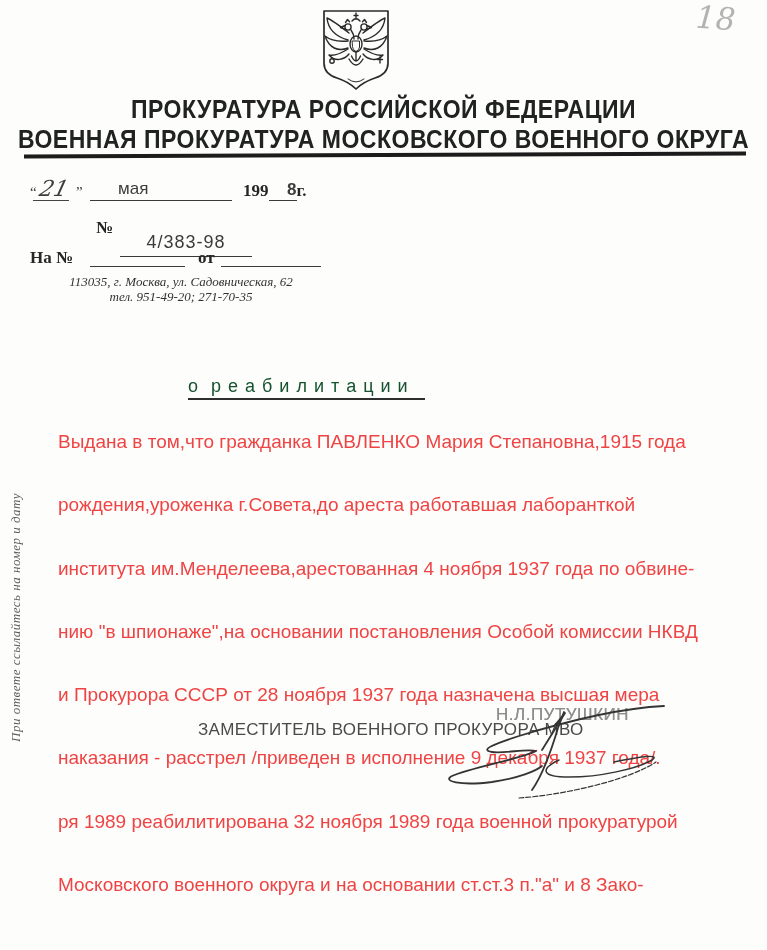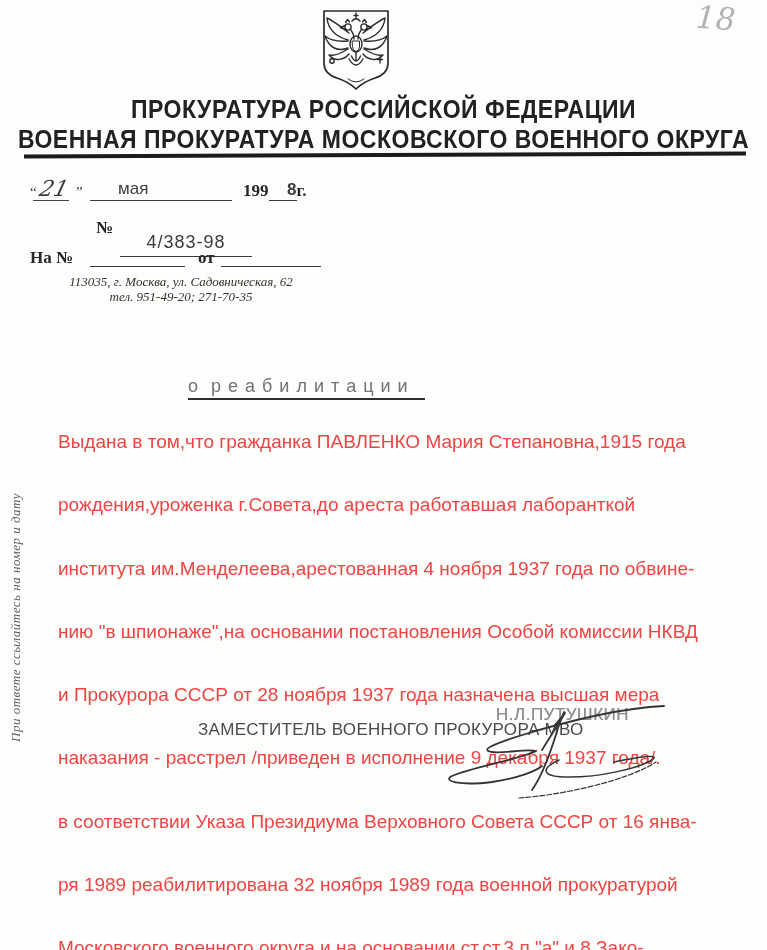--- a/index.html
+++ b/index.html
@@ -59,21 +59,21 @@
   
   .side-note{
     position:absolute;left:8px;top:436px;height:306px;
     writing-mode:vertical-rl;transform:rotate(180deg);
     font-family:"Liberation Serif",serif;font-style:italic;
     font-size:13px;color:#5c5c5c;letter-spacing:.5px;white-space:pre;
   }
   
   .doc-title{position:absolute;left:188px;top:337px;}
   .doc-title .t1{font-size:18px;letter-spacing:2px;margin-left:62px;color:#333;}
-  .doc-title .t2{font-size:18px;letter-spacing:1px;margin-top:3px;color:#737373;
+  .doc-title .t2{font-size:18px;letter-spacing:1px;margin-top:3px;color:#14532d;
      border-bottom:2px solid #2e2e2e;padding-right:16px;padding-bottom:1px;display:inline-block;}
   
   .body-text{position:absolute;left:58px;top:392px;width:690px;}
   .body-text .ln{font-size:19px;line-height:27.3px;color:#ef4444;}
   
   .sig-block{position:absolute;left:198px;top:684px;}
   .sig-block .ln{font-size:17px;line-height:19px;color:#4a4a4a;letter-spacing:.3px;}
   .sig-name{
     position:absolute;left:496px;top:705px;font-size:17px;color:#8e8e8e;
     text-shadow:0 0 .6px #9a9a9a;letter-spacing:.5px;
@@ -142,21 +142,20 @@
     <div><span class="t2">о  р е а б и л и т а ц и и</span></div>
   </div>
 
   <div class="body-text mono">
     <div class="ln">Выдана в том,что гражданка ПАВЛЕНКО Мария Степановна,1915 года</div>
     <div class="ln">рождения,уроженка г.Совета,до ареста работавшая лаборанткой</div>
     <div class="ln">института им.Менделеева,арестованная 4 ноября 1937 года по обвине-</div>
     <div class="ln">нию "в шпионаже",на основании постановления Особой комиссии НКВД</div>
     <div class="ln">и Прокурора СССР от 28 ноября 1937 года назначена высшая мера</div>
     <div class="ln">наказания - расстрел /приведен в исполнение 9 декабря 1937 года/.</div>
-    <div class="ln">в соответствии Указа Президиума Верховного Совета СССР от 16 янва-</div>
     <div class="ln">ря 1989 реабилитирована 32 ноября 1989 года военной прокуратурой</div>
     <div class="ln">Московского военного округа и на основании ст.ст.3 п."а" и 8 Зако-</div>
     
     
   </div>
 
   <div class="sig-block mono">
     <div class="ln">ЗАМЕСТИТЕЛЬ ВОЕННОГО ПРОКУРОРА МВО</div>
   </div>
   <div class="sig-name mono">Н.Л.ПУТУШКИН</div>

